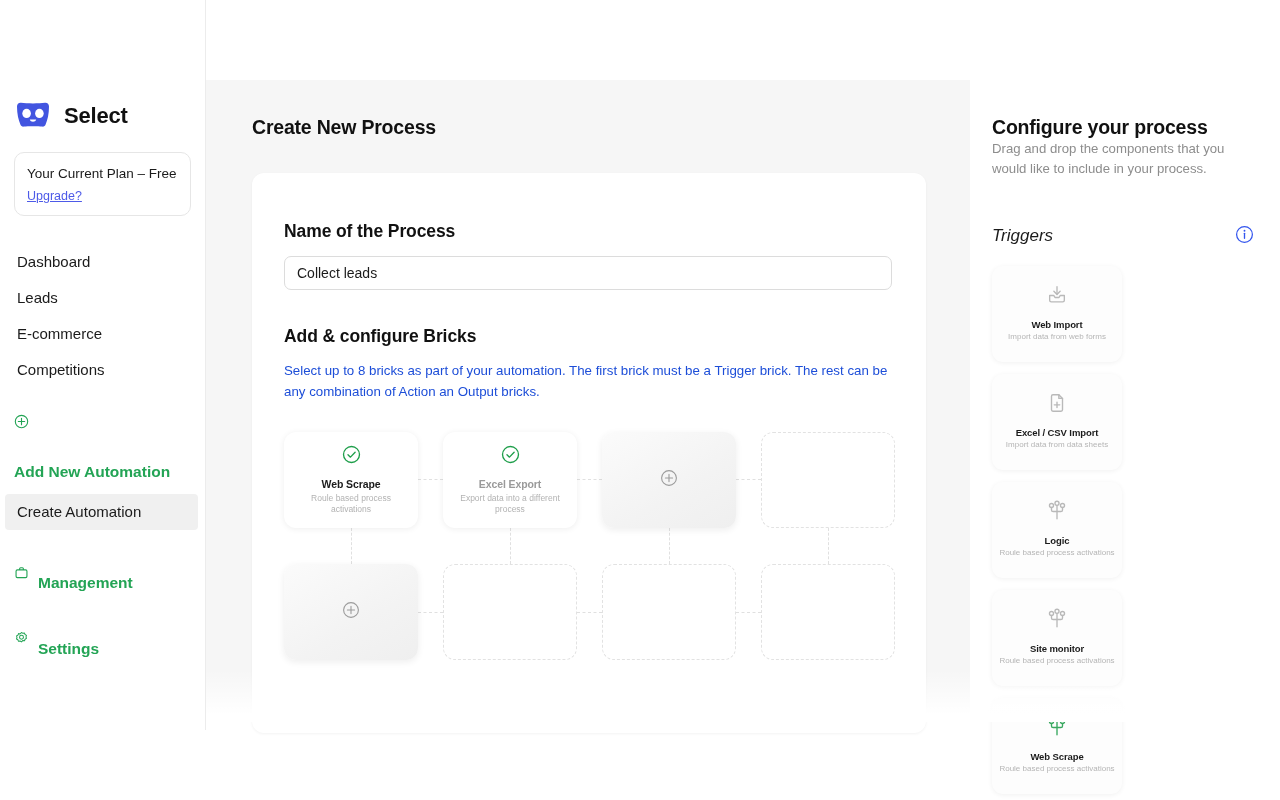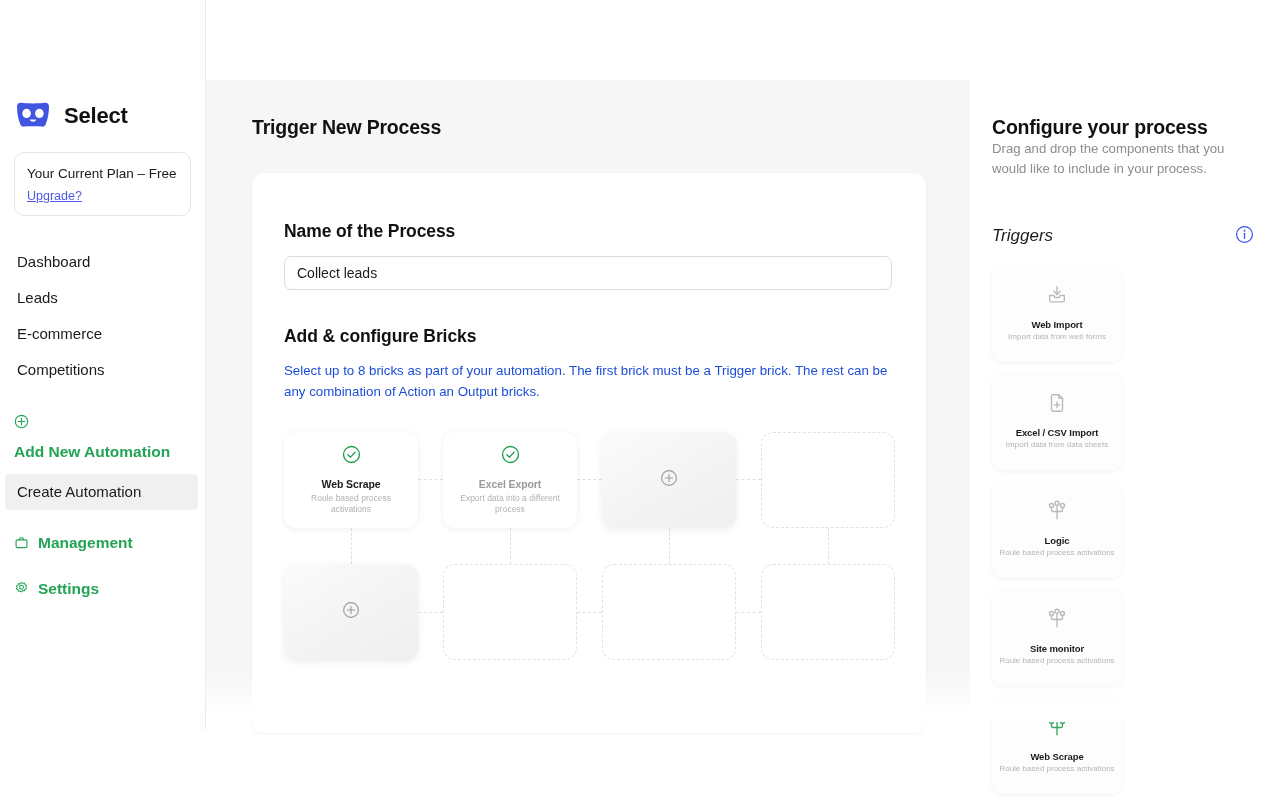--- a/index.html
+++ b/index.html
@@ -29,21 +29,21 @@
   .plan-link { font-size: 12.5px; color:#4d5ae8; text-decoration: underline; display:inline-block; margin-top:6px; cursor:pointer; }
 
   .nav { margin-top: 28px; }
   .nav-item { font-size: 15px; color:#1b1b1b; line-height: 36px; height:36px; cursor:pointer; padding-left:3px; }
 
   .nav-group-head {
     display:flex; align-items:center; gap:9px; color:#23a455;
     font-size: 15.5px; font-weight: 600; cursor:pointer;
   }
   .nav-group-head.wrap { flex-wrap: wrap; line-height: 28px; }
-  .nav-group-head .ghead-label { white-space: normal; }
+  .nav-group-head .ghead-label { white-space: normal; margin-top: 20px; }
   .grp-add { margin-top: 26px; }
   .grp-mgmt { margin-top: 24px; }
   .grp-settings { margin-top: 28px; }
 
   .nav-sub {
     font-size: 15px; color:#1b1b1b; line-height: 36px; height:36px;
     padding-left: 3px; cursor:pointer;
   }
   .nav-sub.active {
     background: #f0f0f0; border-radius: 4px; padding-left: 12px;
@@ -184,21 +184,21 @@
         <svg class="ico" viewBox="0 0 16 16">
           <path d="M8 1.6l1.5.9 1.7-.3.6 1.6 1.5.9-.5 1.6.5 1.6-1.5.9-.6 1.6-1.7-.3L8 11.6l-1.5-.9-1.7.3-.6-1.6-1.5-.9.5-1.6-.5-1.6 1.5-.9.6-1.6 1.7.3z" fill="none" stroke="#23a455" stroke-width="1.1" stroke-linejoin="round"></path>
           <circle cx="8" cy="6.6" r="2.1" fill="none" stroke="#23a455" stroke-width="1.1"></circle>
         </svg>
       </span>
       <span class="ghead-label">Settings</span>
     </div>
   </div>
 
   <div id="main">
-    <div class="main-title">Trigger New Process</div>
+    <div class="main-title">Create New Process</div>
 
     <div class="card">
       <div class="lbl-big">Name of the Process</div>
       <input class="text-input" value="Collect leads" placeholder="Collect leads" style="">
 
       <div class="sec2">
         <div class="lbl-big">Add &amp; configure Bricks</div>
         <div class="sec2-desc">Select up to 8 bricks as part of your automation. The first brick must be a Trigger brick. The rest can be any combination of Action an Output bricks.</div>
       </div>
 

